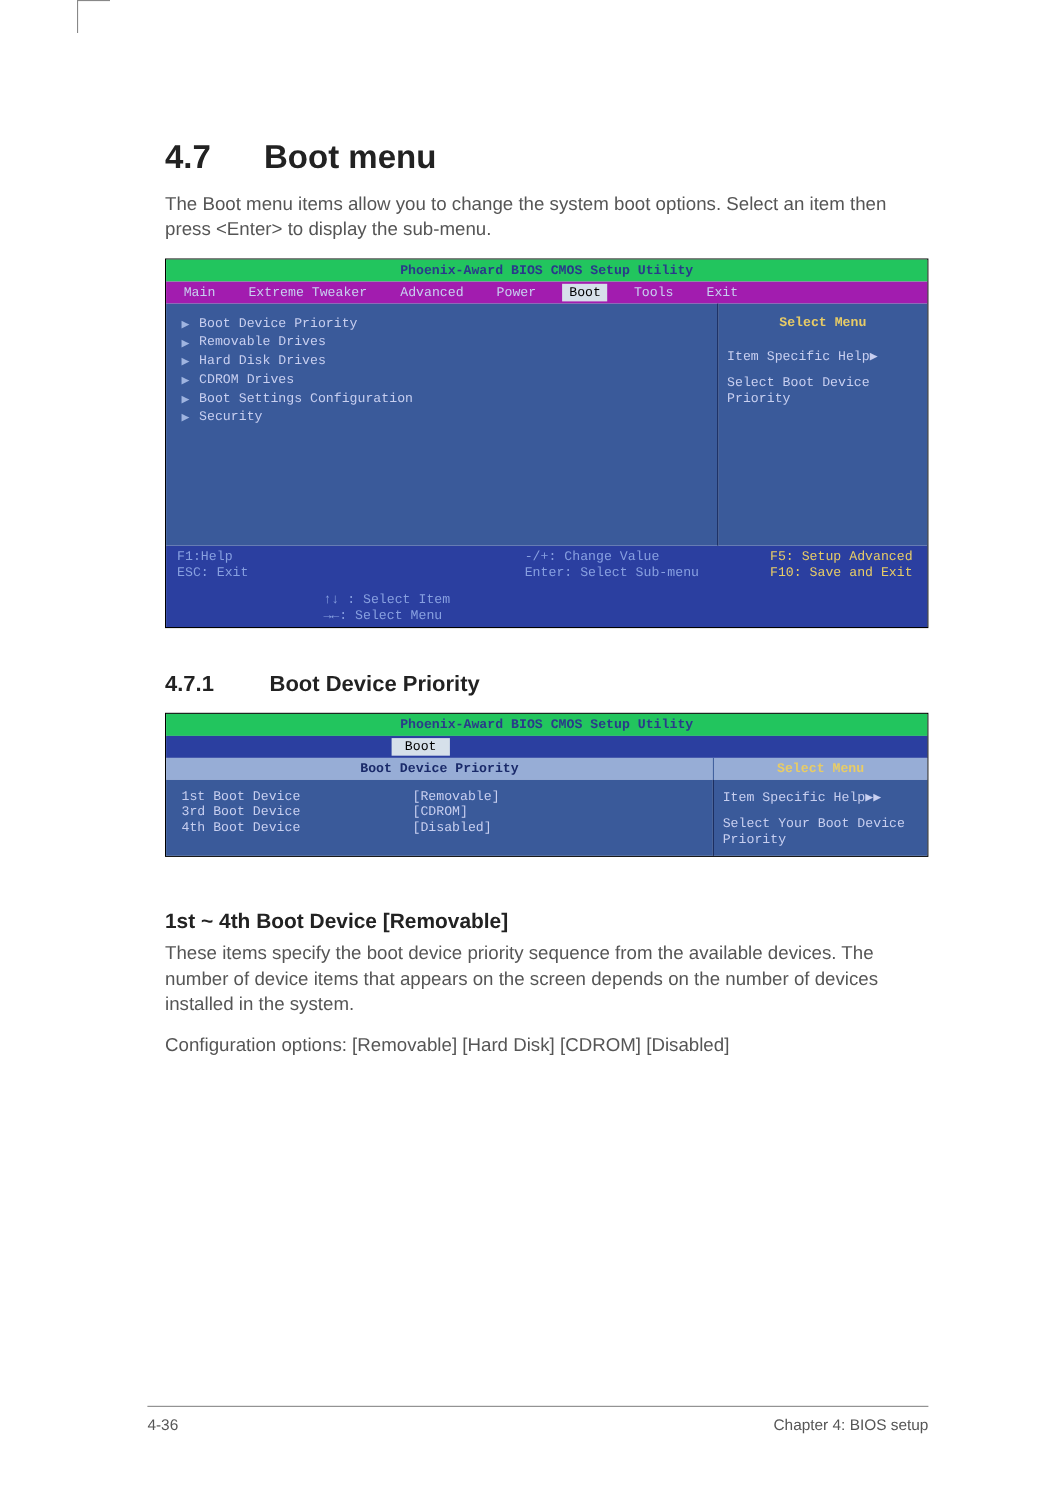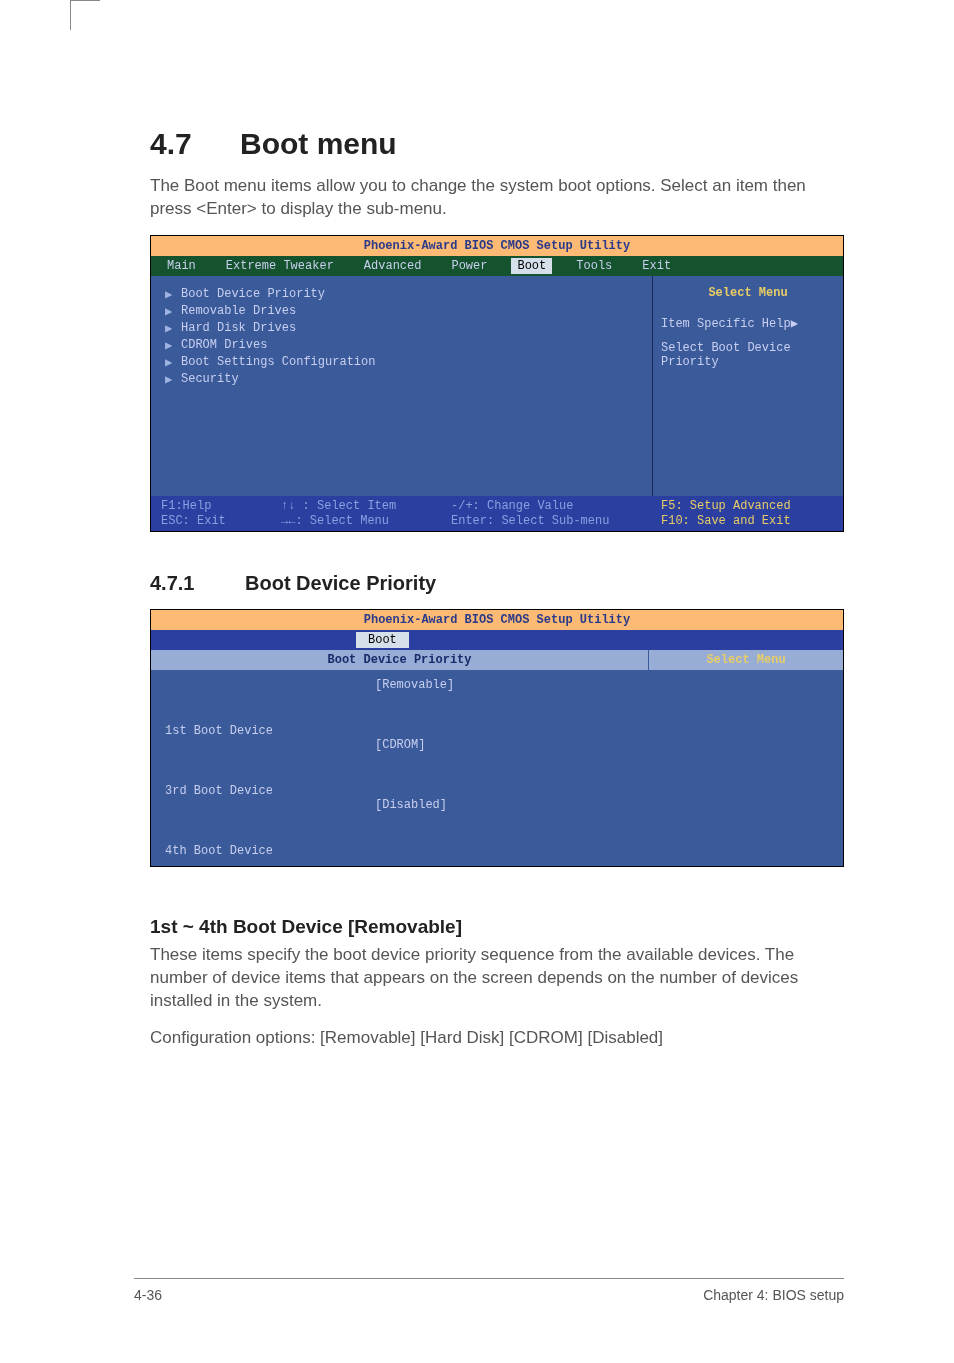--- a/index.html
+++ b/index.html
@@ -10,50 +10,50 @@
     font-family: Arial, Helvetica, sans-serif;
     color: #3a3a3a;
     position: relative;
     padding: 100px 110px 60px 150px;
   }
   .crop-tl { position:absolute; top:0; left:70px; width:30px; height:30px; border-left:1px solid #888; border-top:1px solid #888;}
   h1.sec-title { font-size: 30px; font-weight: bold; color:#222; margin-bottom: 14px; margin-top: 27px;}
   h1.sec-title .num { display:inline-block; width:90px;}
   p.body { font-size:17px; line-height:1.35; color:#555; margin-bottom:14px;}
   .bios-box { border:1px solid #000; margin-bottom:40px; font-family:"Courier New",monospace; font-size:12px; }
-  .bios-title-row { background:#fdba74; text-align:center; padding:3px 0; font-weight:bold; color:#2a3a8a;}
-  .bios-tabs { background:#14532d; display:flex; padding:2px 10px; gap:18px; color:#c8cff0;}
+  .bios-title-row { background:#22c55e; text-align:center; padding:3px 0; font-weight:bold; color:#2a3a8a;}
+  .bios-tabs { background:#a21caf; display:flex; padding:2px 10px; gap:18px; color:#c8cff0;}
   .bios-tabs span { padding:1px 6px;}
   .bios-tabs .active { background:#d6e0ea; color:#000;}
   .bios-body { display:flex; }
   .bios-left { flex:1; background:#3a5a9a; padding:10px 14px; color:#c8cff0; min-height:220px; position:relative; border-right:1px solid #1a2a5a;}
   .bios-right { width:190px; background:#3a5a9a; padding:10px 8px; color:#c8cff0;}
   .bios-right .rtitle { text-align:center; font-weight:bold; color:#e8cc66; margin-bottom:16px;}
   .bios-right .rtext { color:#c8cff0;}
   .bios-left .mi { display:flex; gap:6px; padding:1px 0;}
   .bios-left .mi .tri { color:#9fb4e0; width:10px;}
-  .bios-footer { background:#2b3fa0; color:#88a0e0; display:flex; padding:3px 10px; gap:0;}
+  .bios-footer { background:#2b3fa0; color:#88a0e0; display:flex; padding:3px 10px; gap:13px;}
   .bios-footer .fcol { display:flex; flex-direction:column; gap:1px;}
   .bios-footer .fc1 { width:120px;}
-  .bios-footer .fc2 { width:170px;}
+  .bios-footer .fc2 { width:170px;margin-top:39px;}
   .bios-footer .fc3 { width:210px;}
   .bios-footer .fc4 { flex:1;}
   .bios-footer .bright { color:#e8cc66;}
   h2.subsec { font-size:20px; font-weight:bold; color:#222; margin-bottom:14px;}
   h2.subsec .snum { display:inline-block; width:95px;}
   .bios-box2 { border:1px solid #000; font-family:"Courier New",monospace; font-size:12px; margin-bottom:14px;}
   .bios-box2 .tabs2 { background:#2b3fa0; padding:2px 10px;}
   .bios-box2 .tabs2 span { display:inline-block; background:#d6e0ea; color:#000; padding:1px 12px; margin-left:195px;}
   .bios-box2 .subhead { display:flex;}
   .bios-box2 .subhead .shl { flex:1; background:#97add6; text-align:center; padding:3px 0; font-weight:bold; color:#1a2a6a;}
   .bios-box2 .subhead .shr { width:195px; background:#97add6; text-align:center; padding:3px 0; font-weight:bold; color:#e8cc66; border-left:1px solid #3a5a9a;}
   .bios-box2 .body2 { display:flex;}
   .bios-box2 .b2l { flex:1; background:#3a5a9a; padding:8px 14px; color:#c8cff0;}
   .bios-box2 .b2l .row { display:flex;}
-  .bios-box2 .b2l .row .lab { width:210px;margin-top:46px;}
+  .bios-box2 .b2l .row .lab { width:210px;}
   .bios-box2 .b2r { width:195px; background:#3a5a9a; padding:8px 8px; color:#c8cff0; border-left:1px solid #1a2a5a;}
   .dashed-bot { display:flex; gap:8px; justify-content:space-around; margin-top:-8px; margin-bottom:40px; padding:0 6px;}
   .dashed-bot span { width:28px; height:3px; background:#fff; border-top:1px solid #fff;}
   h3.para-title { font-size:19px; font-weight:bold; color:#222; margin-bottom:6px;}
   .footer-line { position:absolute; bottom:60px; left:134px; right:110px; border-top:1px solid #888; padding-top:8px; display:flex; justify-content:space-between; font-size:14px; color:#555;}
 </style>
 </head>
 <body>
 
 <div class="crop-tl"></div>
@@ -150,20 +150,25 @@
         </div>
       <div class="row">
           <span class="lab">3rd Boot Device</span>
           <span>[CDROM]</span>
         </div>
       <div class="row">
           <span class="lab">4th Boot Device</span>
           <span>[Disabled]</span>
         </div>
     </div>
+    <div class="b2r">
+      <div><span>Item Specific Help</span><span>▶▶</span></div>
+      <div style="height:10px"></div>
+      <div>Select Your Boot Device Priority</div>
+    </div>
   </div>
 </div>
 <div class="dashed-bot">
   <span></span>
     <span></span>
     <span></span>
     <span></span>
     <span></span>
     <span></span>
     <span></span>

